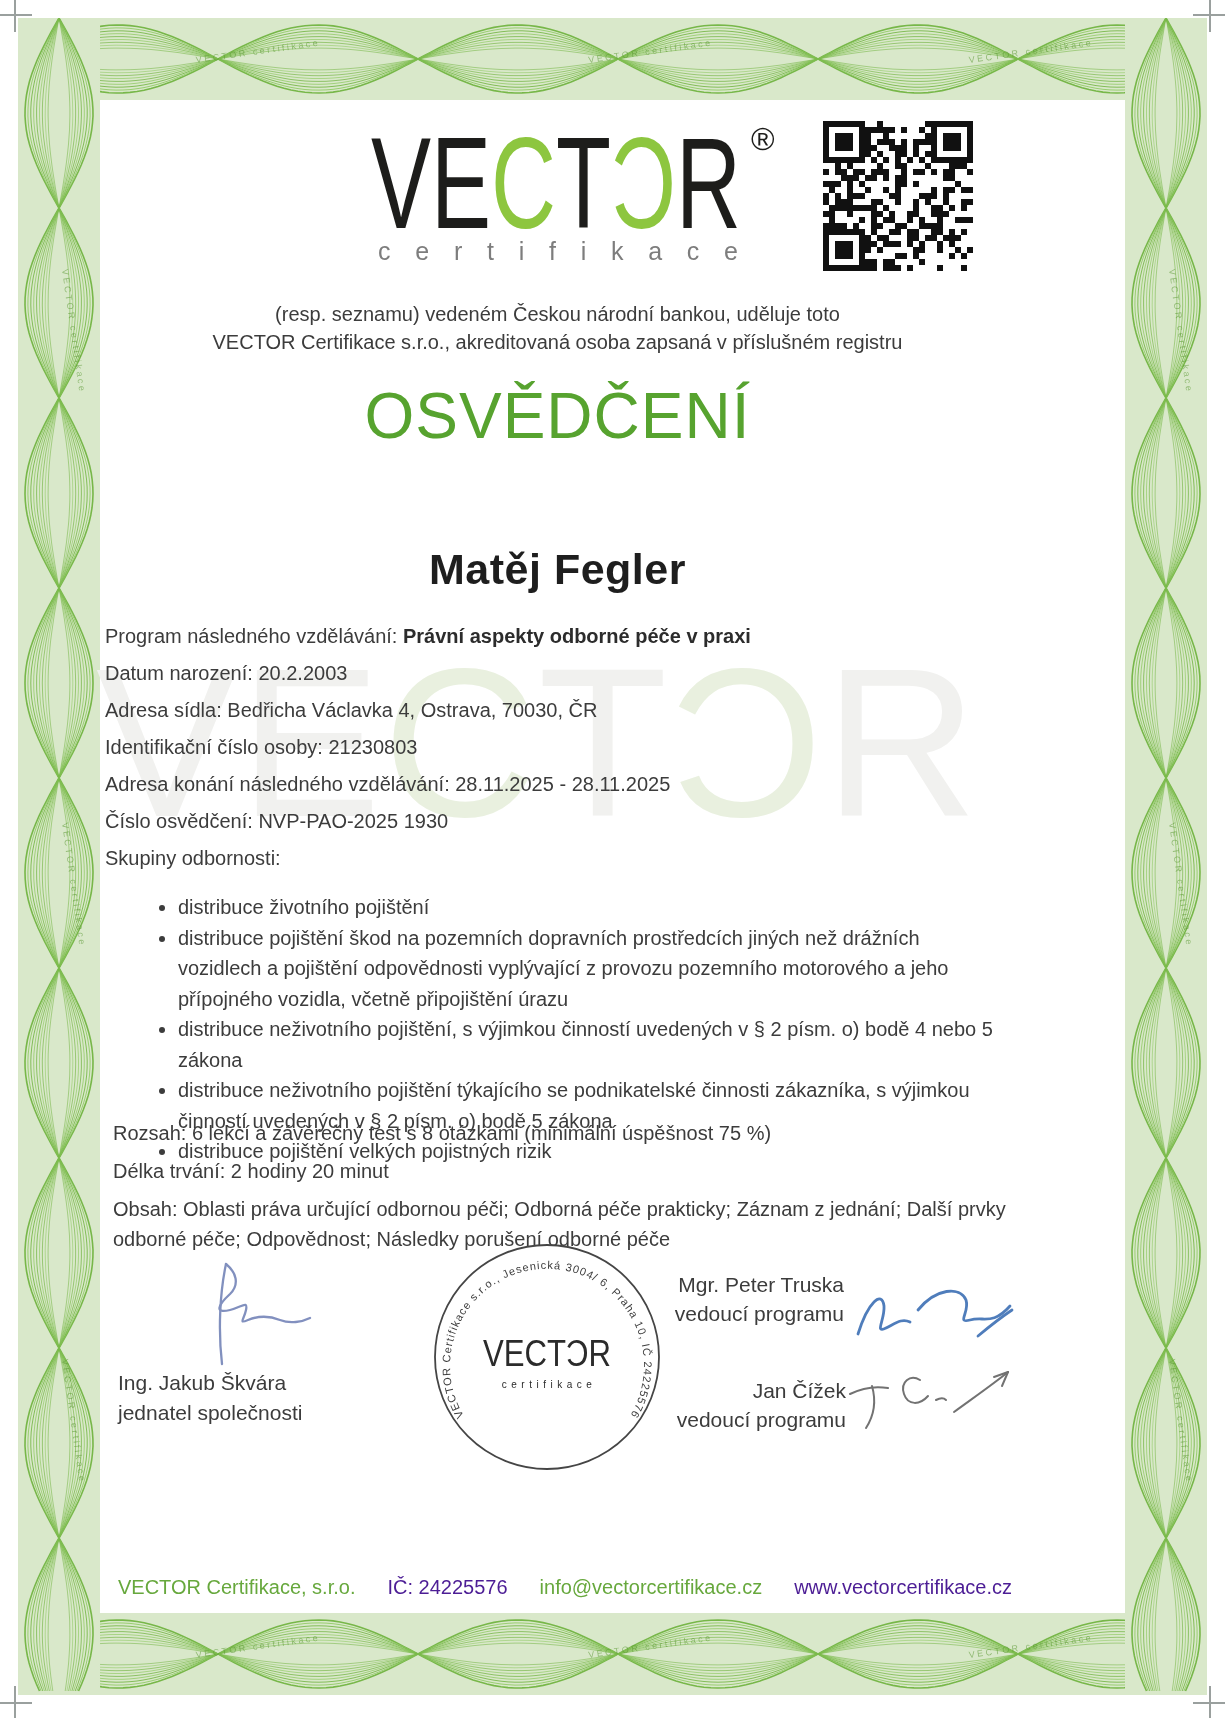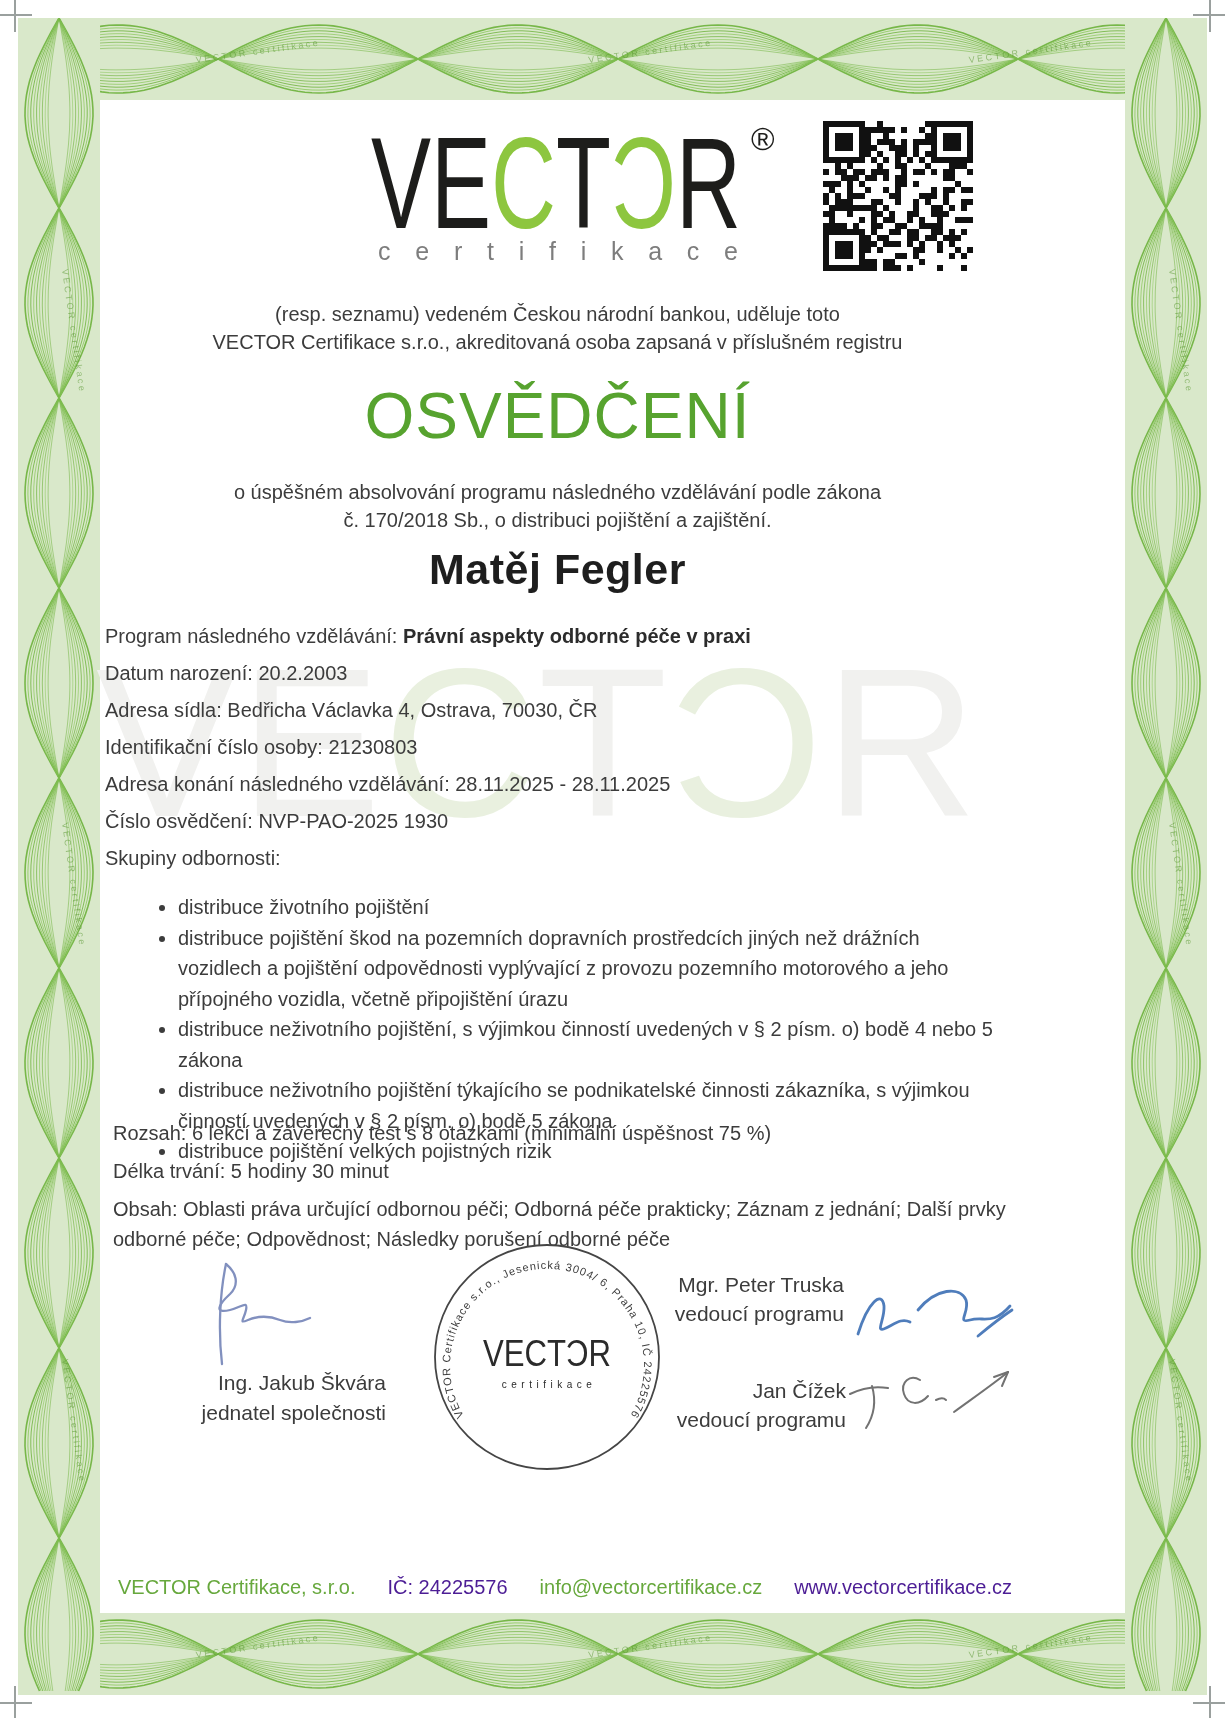--- a/index.html
+++ b/index.html
@@ -40,21 +40,21 @@
   .fields{position:absolute;left:105px;top:626px;width:912px;font-size:20px;}
   .field{margin-bottom:16px;line-height:21px;}
   .field .val-bold{font-weight:700;color:#2c2c2c;}
   .bullets{position:absolute;left:142px;top:876px;width:876px;font-size:20px;}
   .bullets ul{margin:16px;padding-left:20px;}
   .bullets li{line-height:30.5px;}
   .summary{position:absolute;left:105px;top:1118px;width:912px;font-size:20px;}
   .summary p{margin:0 0 8px 8px;line-height:30px;}
   
   .sig-svg{position:absolute;}
-  .sig-left-text{position:absolute;left:118px;top:1368px;width:268px;text-align:right;font-size:21px;line-height:30px;color:#3c3c3c;}
+  .sig-left-text{position:absolute;left:118px;top:1368px;width:268px;text-align:left;font-size:21px;line-height:30px;color:#3c3c3c;}
   .stamp{position:absolute;left:428px;top:1238px;width:238px;height:238px;}
   .sig-rt-text{position:absolute;left:598px;top:1270px;width:246px;text-align:right;font-size:21px;line-height:29px;color:#3c3c3c;}
   .sig-rb-text{position:absolute;left:598px;top:1376px;width:248px;text-align:right;font-size:21px;line-height:29px;color:#3c3c3c;}
   
   .footer{position:absolute;left:118px;top:1574px;width:894px;display:flex;justify-content:space-between;font-size:20px;line-height:26px;}
   .footer .green{color:#67a83d;}
   .footer .dark{color:#4c1d95;}
 </style>
 </head>
 <body>
@@ -488,24 +488,20 @@
           <rect x="45" y="153" width="6" height="6" fill="#111"></rect>
         </svg></div>
 
     <div class="center-col intro">
       <div>(resp. seznamu) vedeném Českou národní bankou, uděluje toto</div>
       <div>VECTOR Certifikace s.r.o., akreditovaná osoba zapsaná v příslušném registru</div>
     </div>
 
     <div class="center-col cert-title">OSVĚDČENÍ</div>
 
-    <div class="center-col subtitle">
-      <div>o úspěšném absolvování programu následného vzdělávání podle zákona</div>
-      <div>č. 170/2018 Sb., o distribuci pojištění a zajištění.</div>
-    </div>
 
     <div class="center-col recipient">Matěj Fegler</div>
 
     <div class="fields">
       <div class="field"><span>Program následného vzdělávání: </span><span class="val-bold">Právní aspekty odborné péče v praxi</span></div>
       <div class="field"><span>Datum narození: </span><span>20.2.2003</span></div>
       <div class="field"><span>Adresa sídla: </span><span>Bedřicha Václavka 4, Ostrava, 70030, ČR</span></div>
       <div class="field"><span>Identifikační číslo osoby: </span><span>21230803</span></div>
       <div class="field"><span>Adresa konání následného vzdělávání: </span><span>28.11.2025 - 28.11.2025</span></div>
       <div class="field"><span>Číslo osvědčení: </span><span>NVP-PAO-2025 1930</span></div>
@@ -517,21 +513,21 @@
         <li>distribuce životního pojištění</li>
         <li>distribuce pojištění škod na pozemních dopravních prostředcích jiných než drážních vozidlech a pojištění odpovědnosti vyplývající z provozu pozemního motorového a jeho přípojného vozidla, včetně připojištění úrazu</li>
         <li>distribuce neživotního pojištění, s výjimkou činností uvedených v § 2 písm. o) bodě 4 nebo 5 zákona</li>
         <li>distribuce neživotního pojištění týkajícího se podnikatelské činnosti zákazníka, s výjimkou činností uvedených v § 2 písm. o) bodě 5 zákona</li>
         <li>distribuce pojištění velkých pojistných rizik</li>
       </ul>
     </div>
 
     <div class="summary">
       <p><span>Rozsah: </span><span>6 lekcí a závěrečný test s 8 otázkami (minimální úspěšnost 75 %)</span></p>
-      <p><span>Délka trvání: </span><span>5 hodiny 30 minut</span></p>
+      <p><span>Délka trvání: </span><span>2 hodiny 20 minut</span></p>
       <p><span>Obsah: </span><span>Oblasti práva určující odbornou péči; Odborná péče prakticky; Záznam z jednání; Další prvky odborné péče; Odpovědnost; Následky porušení odborné péče</span></p>
     </div>
 
     <svg class="sig-svg" style="left:168px;top:1258px;" width="160" height="112" viewBox="0 0 160 112">
       <g fill="none" stroke="#7484b8" stroke-width="2.3" stroke-linecap="round" opacity="0.9">
         <path d="M58,6 C52,34 50,72 54,106"></path>
         <path d="M58,6 C68,14 72,26 62,36 C50,47 46,56 62,52 C74,49 80,42 78,52 C76,62 70,66 80,62 C92,57 102,58 112,62 C122,66 134,64 142,60"></path>
       </g>
     </svg>
     <div class="sig-left-text">

